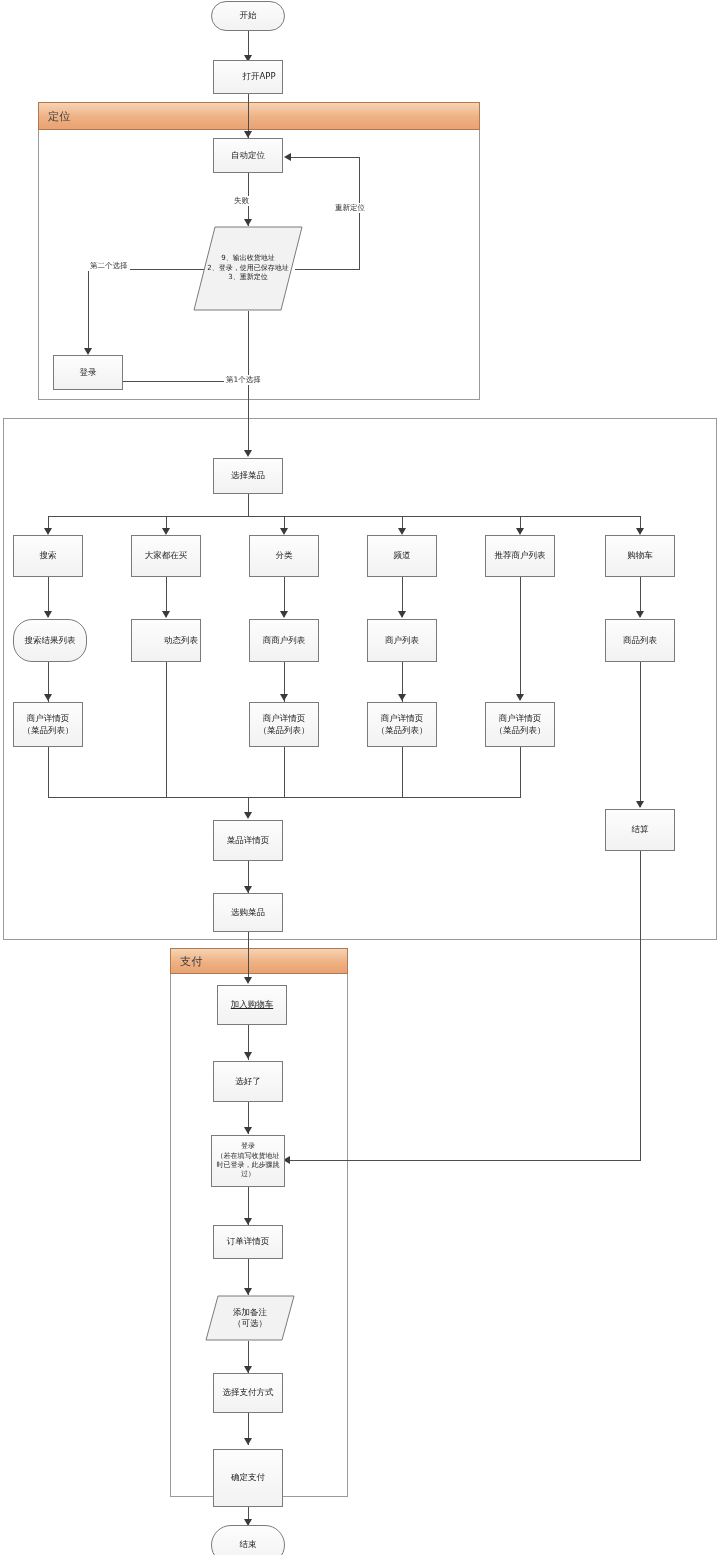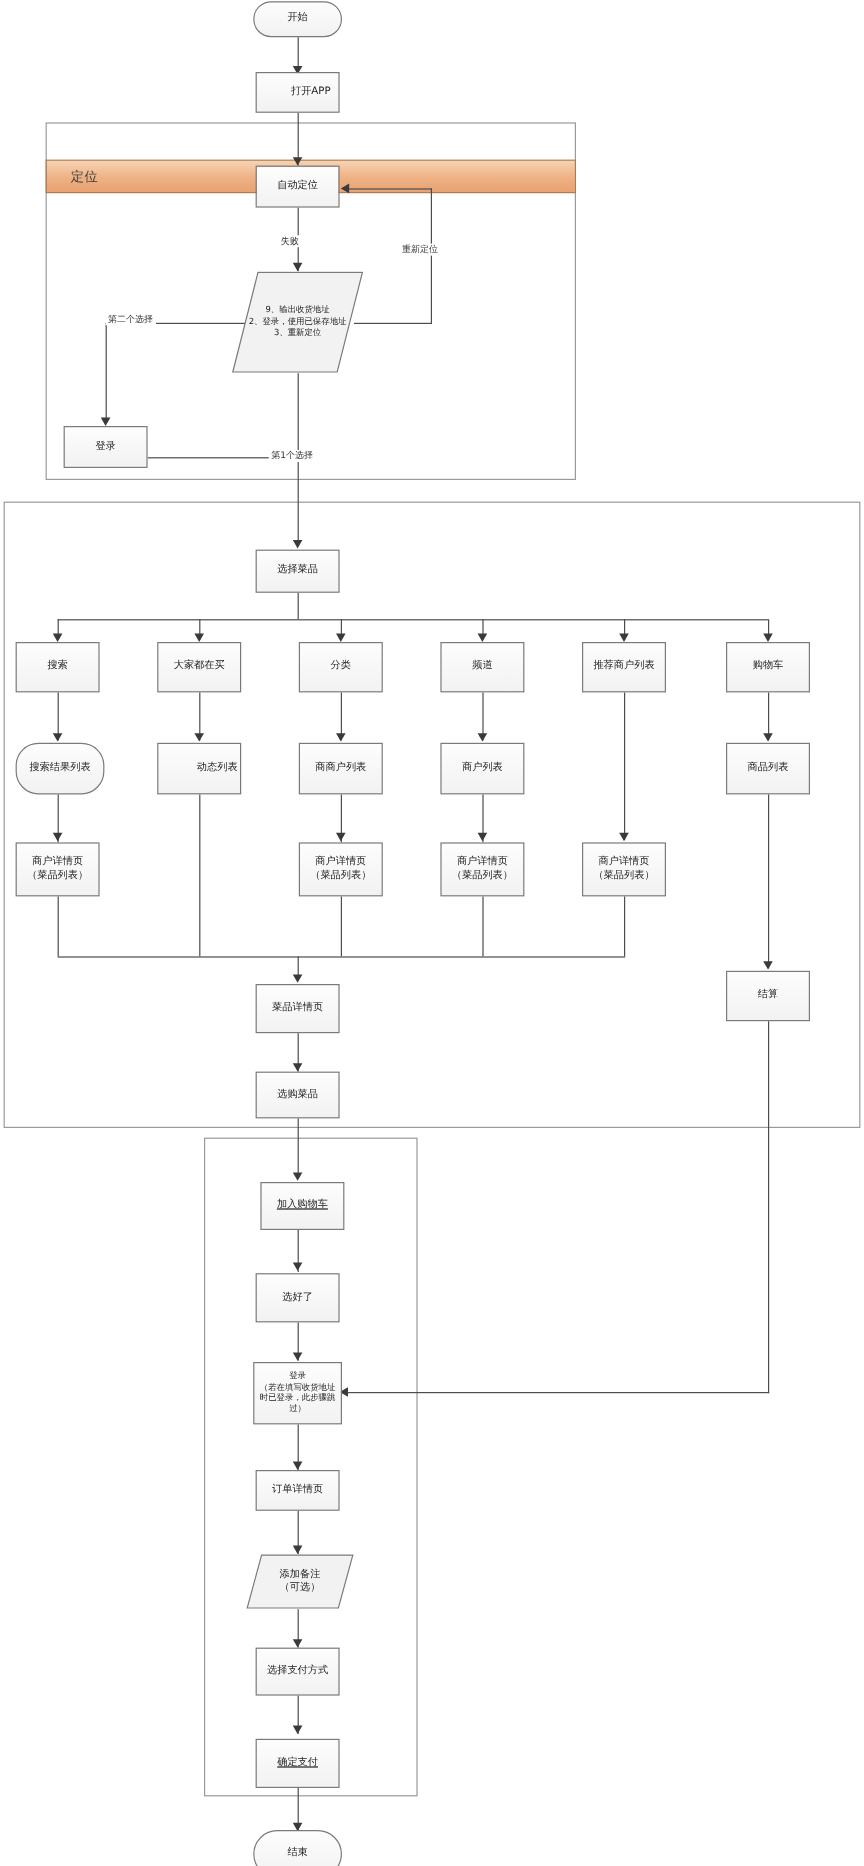--- a/index.html
+++ b/index.html
@@ -4,21 +4,21 @@
 <style>
   html,body{margin:0;padding:0;background:#ffffff;}
   body{font-family:"DejaVu Sans","Liberation Sans",sans-serif;}
   #canvas{position:relative;width:720px;height:1555px;background:#fff;overflow:hidden;}
 
   
   .lane{position:absolute;box-sizing:border-box;border:1px solid #9a9a9a;background:transparent;}
   .lane-head{position:absolute;box-sizing:border-box;
     background:linear-gradient(to bottom,#f6d3b4 0%,#eeb183 55%,#e9a273 100%);
     border:1px solid #b07a4e;color:#3a3a3a;font-size:11px;
-    display:flex;align-items:center;padding-left:20px;letter-spacing:.5px;margin-top:31px;}
+    display:flex;align-items:center;padding-left:9px;letter-spacing:.5px;}
 
   
   .node{position:absolute;box-sizing:border-box;
     background:linear-gradient(to bottom,#fdfdfd 0%,#f2f2f2 100%);
     border:1px solid #7a7a7a;
     display:flex;align-items:center;justify-content:center;text-align:center;
     font-size:8.5px;color:#222;line-height:1.35;padding:2px;}
   .node.term{border-radius:22px;}
   .node.para{border:none;background:transparent;padding:0;}
   .node.para .para-shape{position:absolute;inset:0;}
@@ -39,20 +39,23 @@
 <div id="canvas">
 
   <div class="lane" style="left:38px;top:102px;width:442px;height:298px;"></div>
   <div class="lane-head" style="left:38px;top:102px;width:442px;height:28px;">
     <span>定位</span>
   </div>
 
   <div class="lane" style="left:3px;top:418px;width:714px;height:522px;"></div>
 
   <div class="lane" style="left:170px;top:948px;width:178px;height:549px;"></div>
+  <div class="lane-head" style="left:170px;top:948px;width:178px;height:26px;">
+    <span>支付</span>
+  </div>
 
   <div class="ln lnv" style="left:248px;top:31px;height:28px;"></div>
   <div class="arw down" style="left:244px;top:55px;"></div>
 
   <div class="ln lnv" style="left:248px;top:94px;height:44px;"></div>
   <div class="arw down" style="left:244px;top:131px;"></div>
 
   <div class="ln lnv" style="left:248px;top:173px;height:53px;"></div>
   <div class="arw down" style="left:244px;top:219px;"></div>
   <div class="elabel" style="left:232px;top:196px;">失败</div>
@@ -260,21 +263,21 @@
     <svg class="para-shape" viewBox="0 0 90 46" preserveAspectRatio="none">
       <polygon points="13,1 89,1 77,45 1,45" fill="#f2f2f2" stroke="#7a7a7a" stroke-width="1"></polygon>
     </svg>
     <span class="para-txt" style="white-space:pre-line;">添加备注
 （可选）</span>
   </div>
 
   <div class="node" style="left:213px;top:1373px;width:70px;height:40px;">
     <span>选择支付方式</span>
   </div>
-  <div class="node" style="left:213px;top:1449px;width:70px;height:41px;text-decoration:underline;">
+  <div class="node" style="left:213px;top:1449px;width:70px;height:58px;">
     <span>确定支付</span>
   </div>
 
   <div class="node term" style="left:211px;top:1525px;width:74px;height:40px;">
     <span>结束</span>
   </div>
 
 </div>
 
 </body></html>

